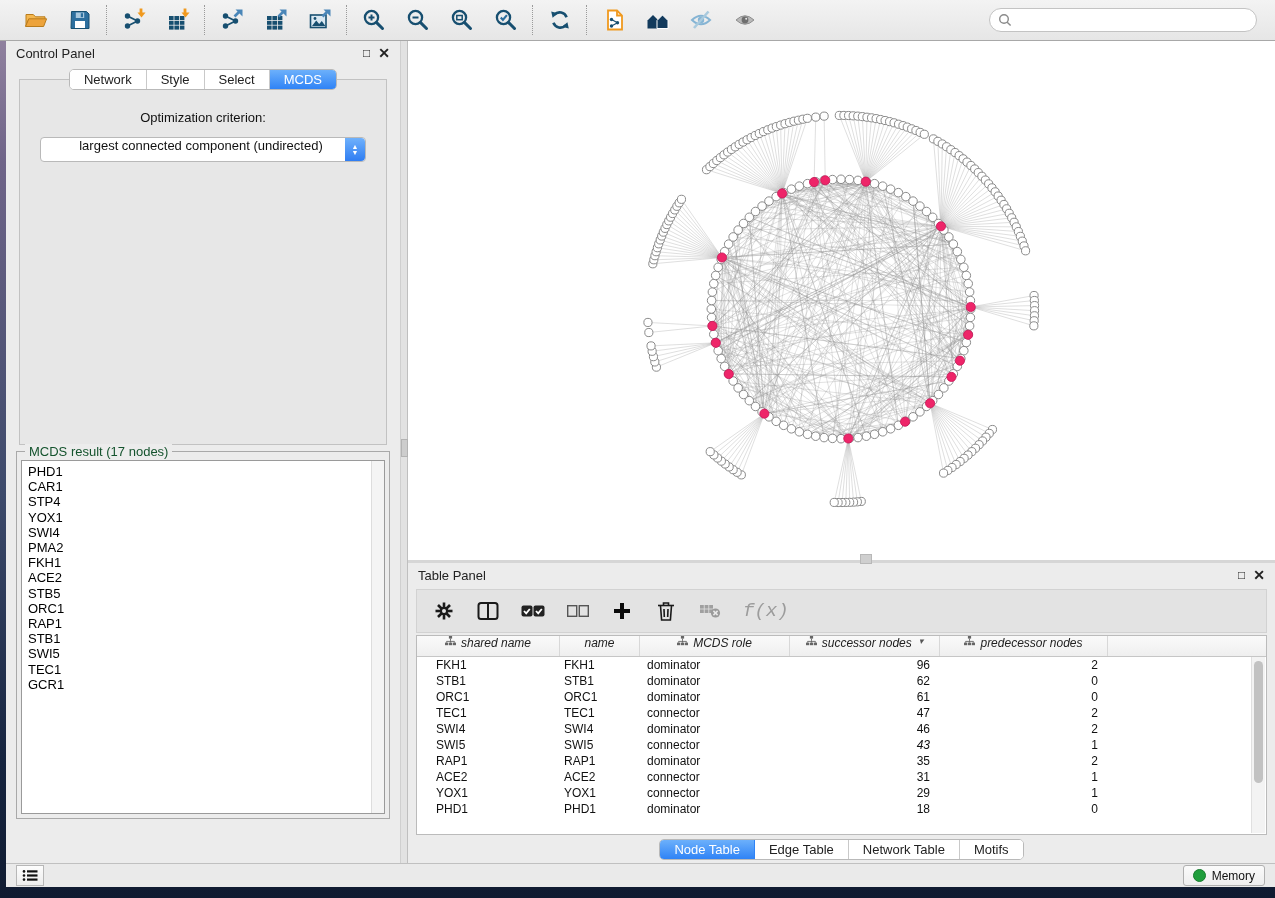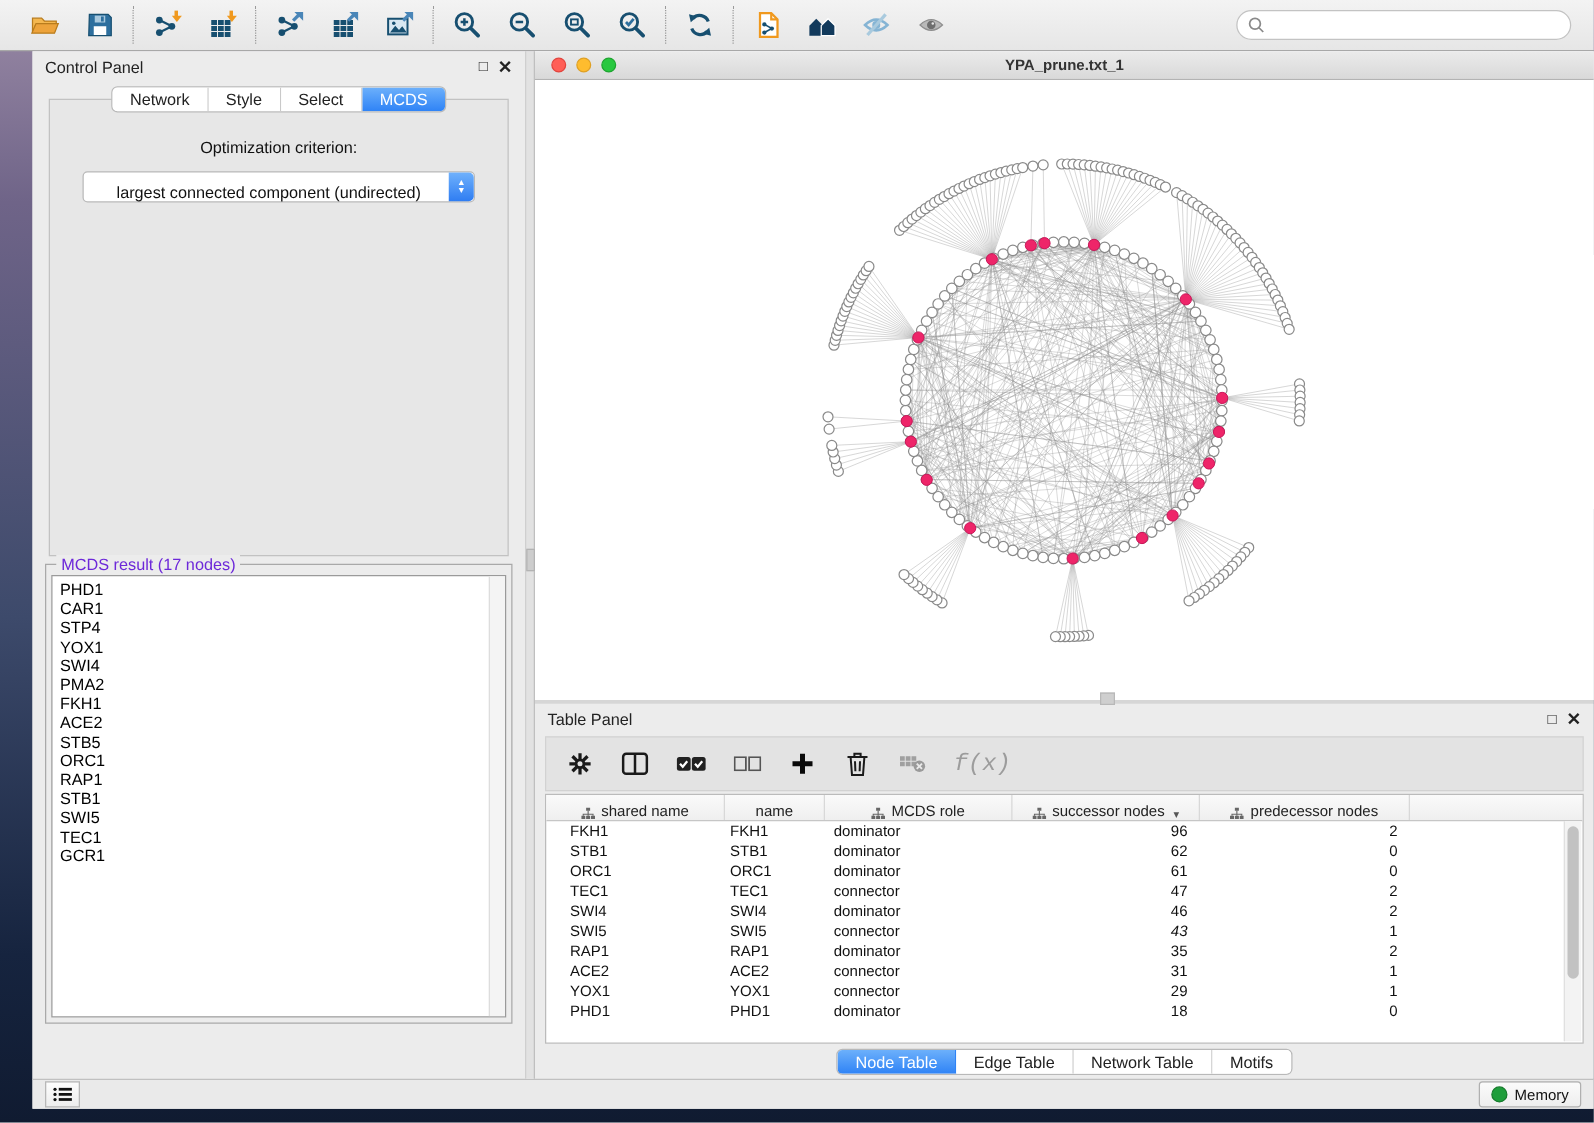--- a/index.html
+++ b/index.html
@@ -10,49 +10,49 @@
     background:linear-gradient(#f3f3f3,#e6e6e6);border-bottom:1px solid #a8a8a8;
     display:flex;align-items:center;padding:0 10px;box-sizing:border-box;}
   .tgroup{display:flex;align-items:center;gap:18px;padding:0 13px;}
   .tsep{width:1px;height:30px;border-left:1px dotted #9a9a9a;}
   .ticon{width:26px;height:26px;display:flex;align-items:center;justify-content:center;cursor:pointer;}
   .ticon svg{display:block;}
   #searchwrap{margin-left:auto;margin-right:8px;}
   #search{width:268px;height:24px;border:1px solid #c3c3c3;border-radius:13px;background:#fff;
     display:flex;align-items:center;padding-left:8px;box-sizing:border-box;}
   
-  #app{position:absolute;left:6px;top:41px;right:0;bottom:11px;display:flex;flex-direction:column;background:#ececec;margin-left:20px;}
+  #app{position:absolute;left:6px;top:41px;right:0;bottom:11px;display:flex;flex-direction:column;background:#ececec;}
   #mainrow{flex:1;display:flex;min-height:0;}
   
   #cpanel{width:394px;background:#ececec;display:flex;flex-direction:column;box-sizing:border-box;}
   .panel-head{height:24px;display:flex;align-items:center;padding:0 10px;font-size:13px;color:#222;}
   .panel-head .wbtns{margin-left:auto;display:flex;gap:8px;align-items:center;}
   .wbtn{font-size:12px;color:#222;cursor:pointer;line-height:1;}
   .wbtn.close{font-weight:700;font-size:14px;}
   #cp-tabs{display:flex;justify-content:center;margin-top:4px;position:relative;z-index:2;}
   .seg{display:flex;border:1px solid #b9b9b9;border-radius:5px;overflow:hidden;background:#fff;}
   .seg .tab{padding:2px 14px;font-size:13px;color:#222;background:#fff;border-right:1px solid #c9c9c9;cursor:pointer;}
   .seg .tab:last-child{border-right:none;}
   .seg .tab.active{background:linear-gradient(#6cb0fb,#2f83f6);color:#fff;border-right-color:#2f83f6;}
   #cp-frame{margin:-11px 13px 0 13px;border:1px solid #c2c2c2;background:#e7e7e7;height:366px;
     padding-top:30px;box-sizing:border-box;text-align:center;}
   #crit-label{font-size:13px;color:#111;margin-bottom:12px;}
   #crit-select{margin:0 auto;width:312px;height:23px;background:#fff;border:1px solid #b9b9b9;border-radius:4px;
-    display:flex;align-items:flex-end;cursor:pointer;}
+    display:flex;align-items:flex-start;cursor:pointer;padding-left:12px;}
   #crit-select .val{flex:1;font-size:13px;color:#111;text-align:center;padding-left:4px;white-space:nowrap;}
   #crit-select .stepper{width:20px;height:23px;border-radius:0 4px 4px 0;background:linear-gradient(#6fb1fc,#2f7df2);
     display:flex;flex-direction:column;align-items:center;justify-content:center;color:#fff;}
   #crit-select .stepper span{font-size:7px;line-height:6px;}
   #cp-btnrow{margin-top:13px;display:flex;justify-content:center;gap:12px;}
   .mbtn{height:22px;padding:0 16px;font-size:13px;color:#111;background:linear-gradient(#ffffff,#f0f0f0);
     border:1px solid #b5b5b5;border-radius:4px;cursor:pointer;font-family:inherit;}
   .mbtn.focused{box-shadow:0 0 0 3px rgba(110,175,255,.65);}
   
   #mcds-field{margin:6px 10px 0 10px;border:1px solid #a9a9a9;position:relative;padding:8px 4px 4px 4px;}
-  #mcds-legend{position:absolute;top:-8px;left:8px;background:#ececec;padding:0 4px;font-size:13px;color:#6d28d9;}
+  #mcds-legend{position:absolute;top:-8px;left:8px;background:#ececec;padding:0 4px;font-size:13px;color:#14532d;}
   #mcds-listwrap{background:#fff;border:1px solid #9a9a9a;height:352px;position:relative;overflow:hidden;}
   #mcds-list{padding:3px 0 0 6px;font-size:13px;line-height:15.2px;color:#000;}
   #mcds-scroll{position:absolute;right:0;top:0;bottom:0;width:12px;background:#f4f4f4;border-left:1px solid #ddd;}
   
   #vsplit{width:6px;background:#e2e2e2;border-left:1px solid #cfcfcf;border-right:1px solid #bfbfbf;position:relative;}
   #vsplit .grip{position:absolute;top:398px;left:0px;width:5px;height:16px;background:#cdcdcd;border:1px solid #b3b3b3;}
   #hsplit{height:3px;background:#d6d6d6;position:relative;}
   #hsplit .grip{position:absolute;left:452px;top:-6px;width:10px;height:8px;background:#cfcfcf;border:1px solid #b8b8b8;}
   
   #rightcol{flex:1;display:flex;flex-direction:column;min-width:0;}
@@ -66,22 +66,22 @@
   .light.green{background:#28c840;border:1px solid #1da52f;}
   #net-title{position:absolute;left:0;right:0;text-align:center;font-size:12px;font-weight:700;color:#333;}
   #net-canvas{flex:1;background:#fff;position:relative;}
   
   #tpanel{flex:1;background:#ececec;display:flex;flex-direction:column;min-height:0;}
   #tp-toolbar{margin:2px 8px 0 8px;height:44px;background:#e3e3e3;border:1px solid #d2d2d2;
     display:flex;align-items:center;gap:22px;padding:0 16px;box-sizing:border-box;}
   .tpicon{display:flex;align-items:center;justify-content:center;min-width:22px;height:24px;cursor:pointer;}
   #tablewrap{margin:2px 8px 0 8px;background:#fff;border:1px solid #bbb;flex:1;position:relative;overflow:hidden;}
   #thead{display:flex;height:20px;background:linear-gradient(#fafafa,#efefef);border-bottom:1px solid #c6c6c6;}
-  .th{display:flex;align-items:flex-end;justify-content:center;font-size:12px;color:#222;
-    border-right:1px solid #d8d8d8;box-sizing:border-box;gap:5px;position:relative;cursor:pointer;}
+  .th{display:flex;align-items:flex-start;justify-content:center;font-size:12px;color:#222;
+    border-right:1px solid #d8d8d8;box-sizing:border-box;gap:5px;position:relative;cursor:pointer;font-style:italic;}
   .th .sort{font-size:9px;color:#555;margin-left:2px;}
   .trow{display:flex;height:16px;align-items:center;cursor:default;}
   .td{font-size:12px;color:#111;box-sizing:border-box;white-space:nowrap;overflow:hidden;}
   .td.num{text-align:right;padding-right:10px;}
   #tv-scroll{position:absolute;right:1px;top:21px;bottom:1px;width:13px;background:#f3f3f3;border-left:1px solid #e0e0e0;}
   #tv-thumb{position:absolute;left:1.5px;top:4px;width:9px;height:122px;background:#c2c2c2;border-radius:5px;}
   #tp-tabs{height:28px;display:flex;align-items:center;justify-content:center;}
   
   #statusbar{height:24px;background:#eaeaea;border-top:1px solid #c0c0c0;display:flex;align-items:center;
     padding:0 10px;box-sizing:border-box;}
@@ -341,28 +341,20 @@
         </div>
       </div>
     </div>
 
     <div id="vsplit">
         <div class="grip"></div>
       </div>
 
     <div id="rightcol">
       <div id="netwin">
-        <div id="net-titlebar">
-          <div class="lights">
-            <span class="light red"></span>
-            <span class="light yellow"></span>
-            <span class="light green"></span>
-          </div>
-          <div id="net-title">YPA_prune.txt_1</div>
-        </div>
         <div id="net-canvas"><svg width="100%" height="100%" viewBox="0 0 869 497" preserveAspectRatio="xMidYMid meet">
       <g stroke="#8f8f8f" stroke-width="0.7" stroke-opacity="0.38">
                 <line x1="375.0" y1="141.2" x2="361.8" y2="365.1"></line>
                 <line x1="375.0" y1="141.2" x2="475.8" y2="380.1"></line>
                 <line x1="375.0" y1="141.2" x2="325.9" y2="184.8"></line>
                 <line x1="375.0" y1="141.2" x2="321.4" y2="322.0"></line>
                 <line x1="375.0" y1="141.2" x2="546.6" y2="192.0"></line>
                 <line x1="375.0" y1="141.2" x2="417.0" y2="385.9"></line>
                 <line x1="375.0" y1="141.2" x2="562.9" y2="274.0"></line>
                 <line x1="375.0" y1="141.2" x2="348.3" y2="354.7"></line>

